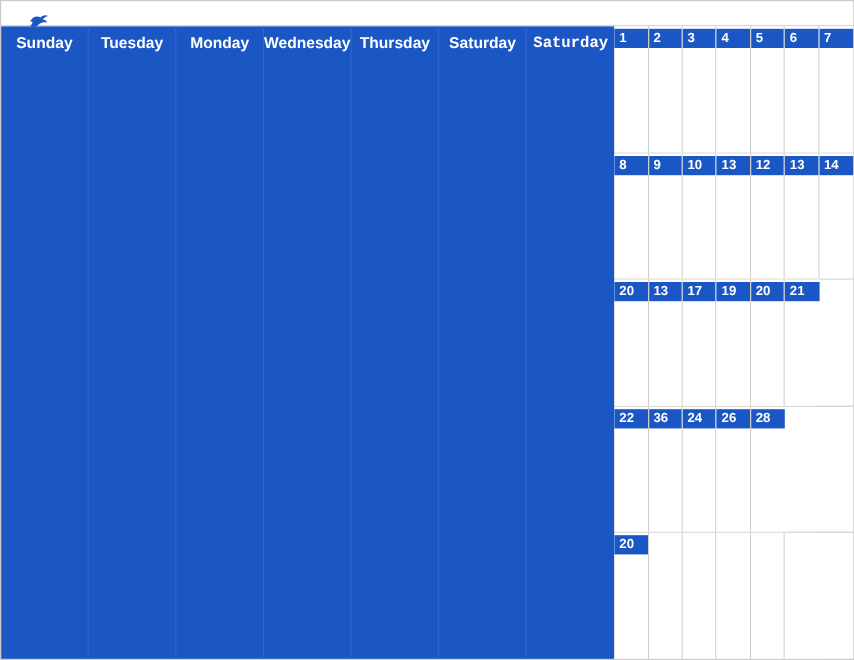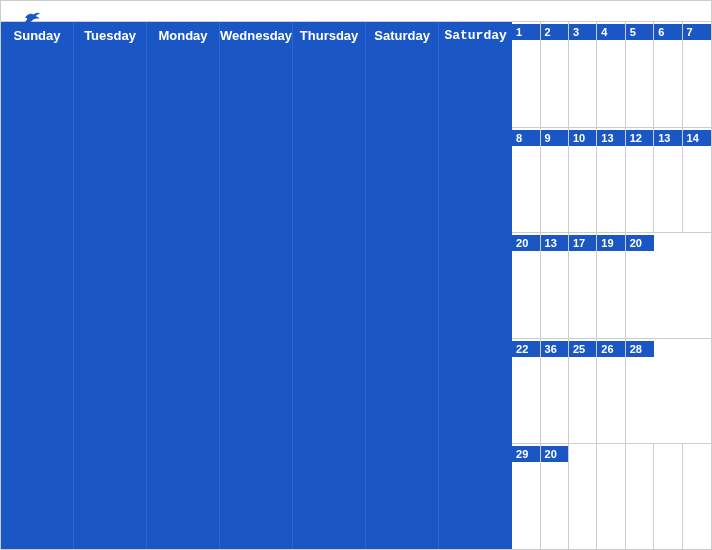--- a/index.html
+++ b/index.html
@@ -171,30 +171,30 @@
           <div class="day-cell"><div class="day-number-bar">12</div></div>
           <div class="day-cell"><div class="day-number-bar">13</div></div>
           <div class="day-cell"><div class="day-number-bar">14</div></div>
         </div>
         <div class="week-row">
           <div class="day-cell"><div class="day-number-bar">20</div></div>
           <div class="day-cell"><div class="day-number-bar">13</div></div>
           <div class="day-cell"><div class="day-number-bar">17</div></div>
           <div class="day-cell"><div class="day-number-bar">19</div></div>
           <div class="day-cell"><div class="day-number-bar">20</div></div>
+          <div class="day-cell"><div class="day-number-bar">21</div></div>
         </div>
         <div class="week-row">
           <div class="day-cell"><div class="day-number-bar">22</div></div>
           <div class="day-cell"><div class="day-number-bar">36</div></div>
-          <div class="day-cell"><div class="day-number-bar">25</div></div>
+          <div class="day-cell"><div class="day-number-bar">24</div></div>
           <div class="day-cell"><div class="day-number-bar">26</div></div>
           <div class="day-cell"><div class="day-number-bar">28</div></div>
         </div>
         <div class="week-row">
-          <div class="day-cell"><div class="day-number-bar">29</div></div>
           <div class="day-cell"><div class="day-number-bar">20</div></div>
           <div class="day-cell empty"><div class="day-number-bar"></div></div>
           <div class="day-cell empty"><div class="day-number-bar"></div></div>
           <div class="day-cell empty"><div class="day-number-bar"></div></div>
           <div class="day-cell empty"><div class="day-number-bar"></div></div>
           <div class="day-cell empty"><div class="day-number-bar"></div></div>
         </div>
       </div>
   </div>
 </div>

